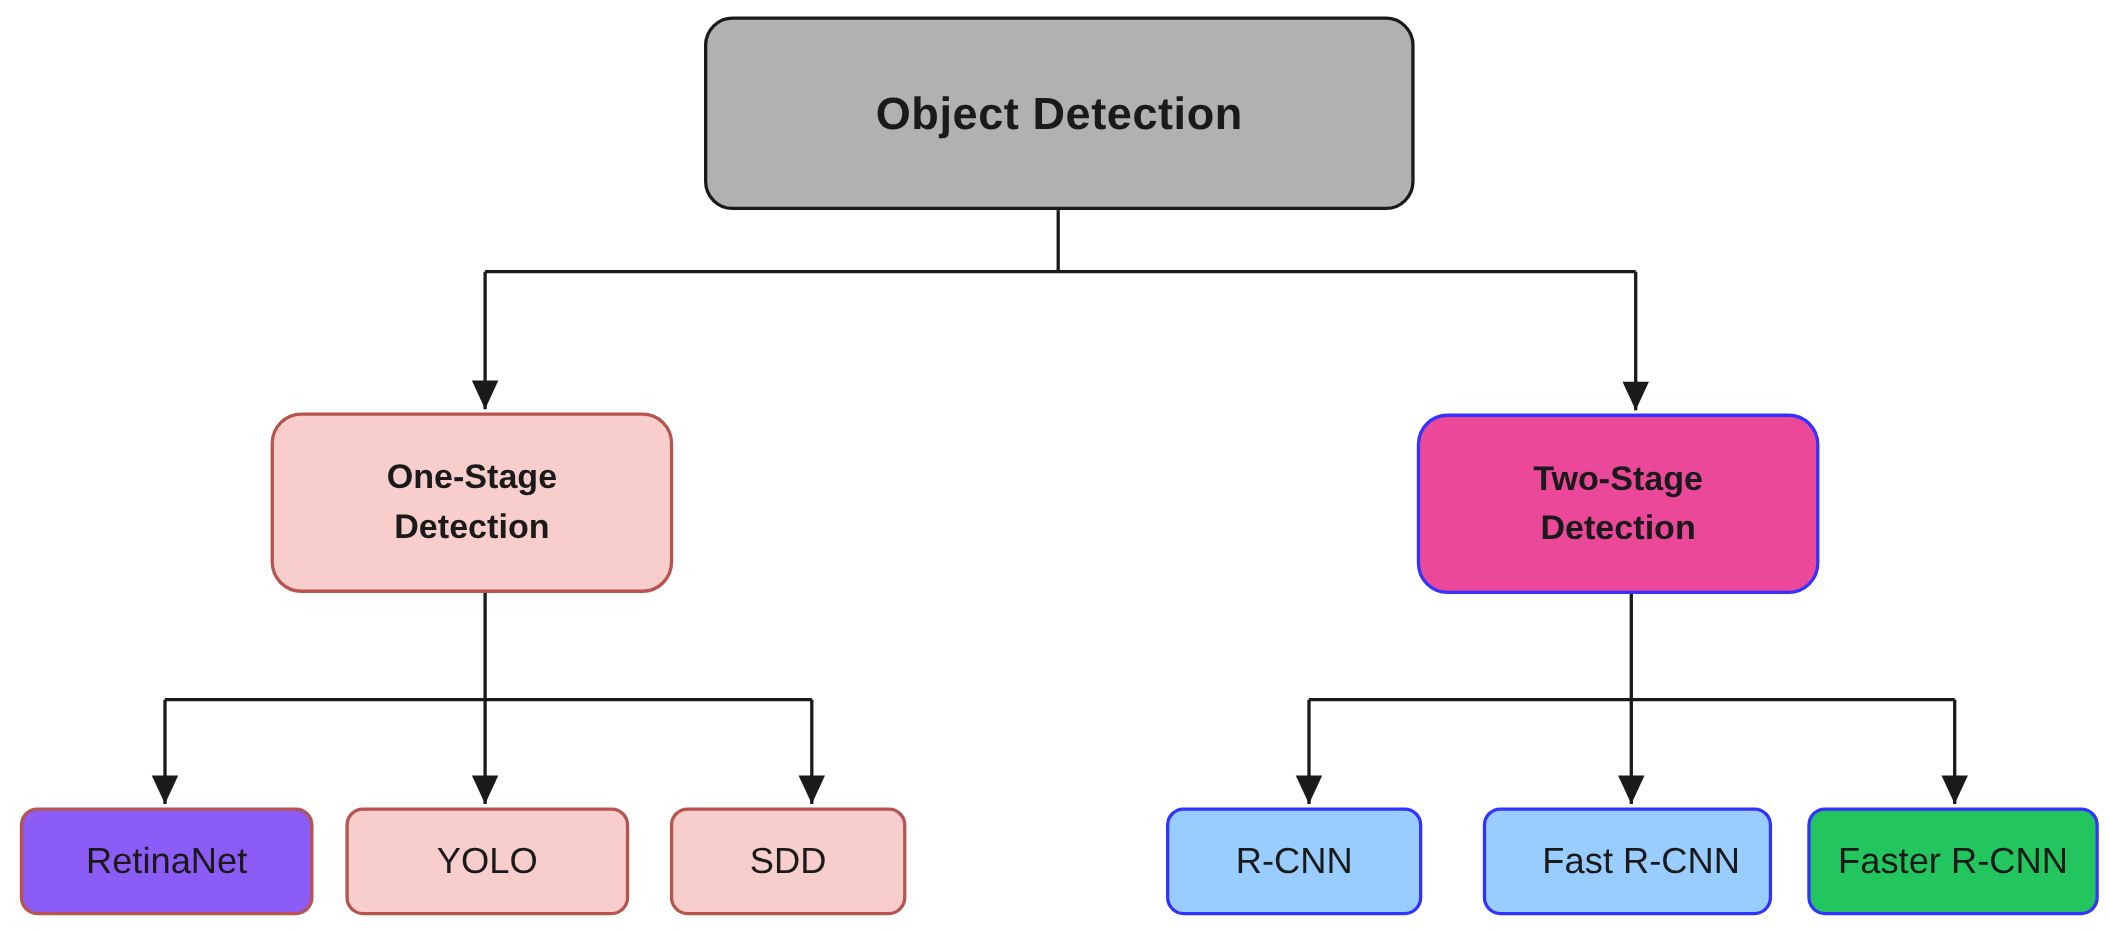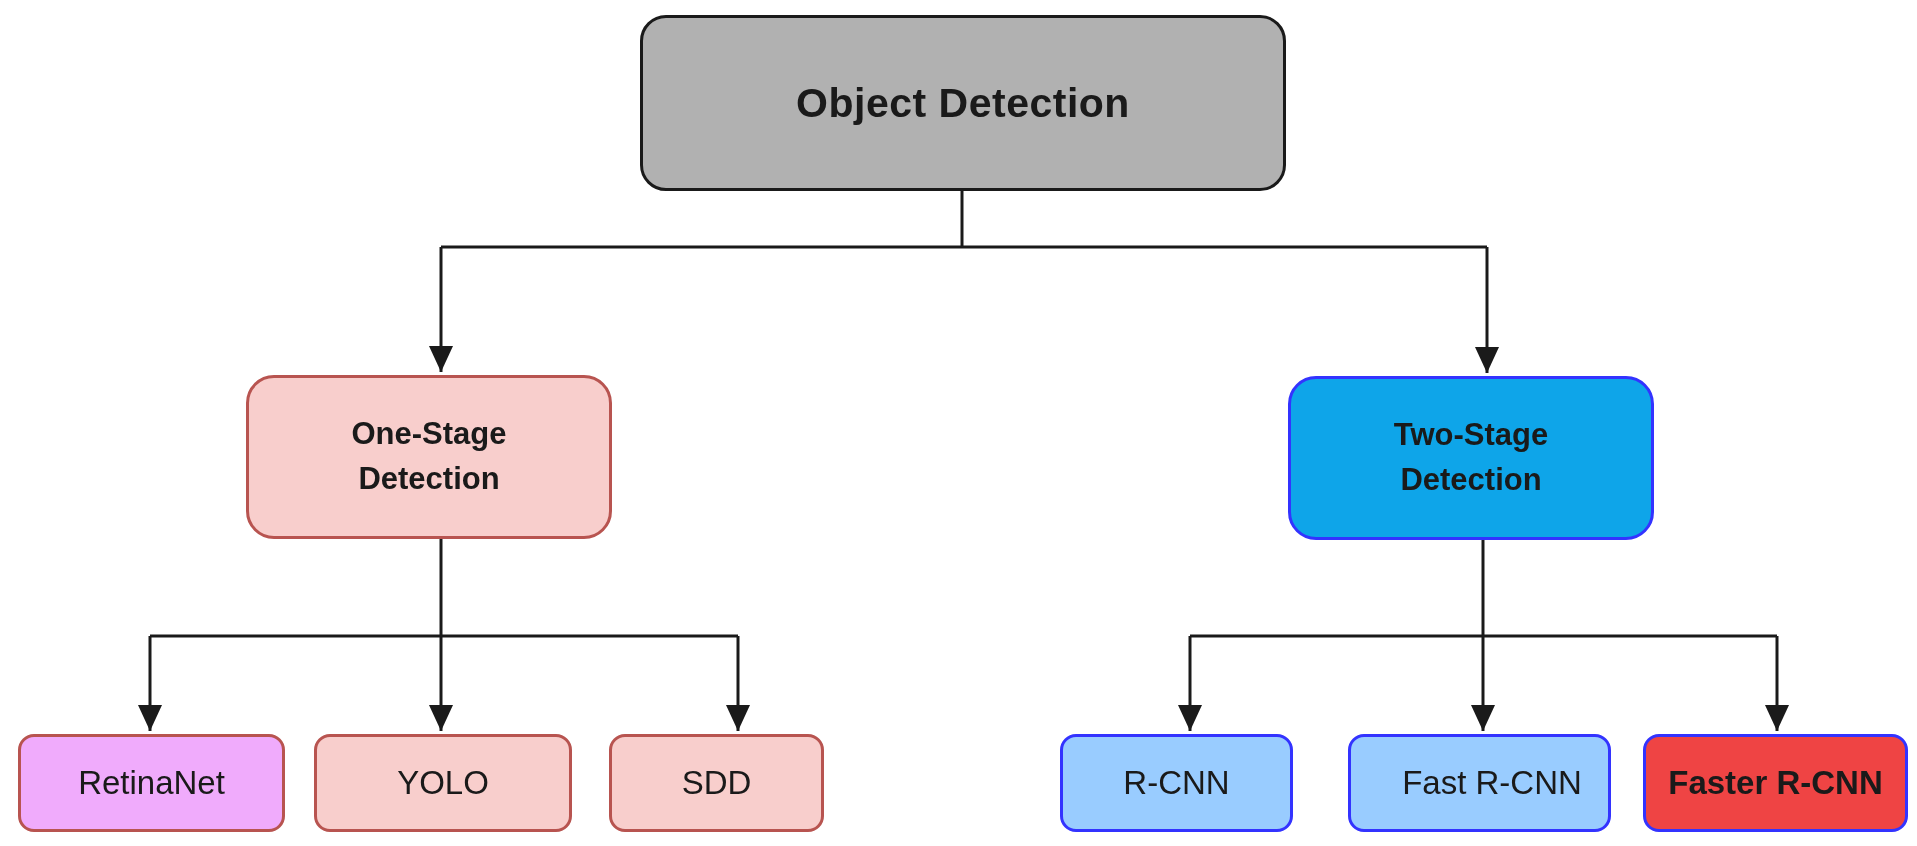--- a/index.html
+++ b/index.html
@@ -102,28 +102,28 @@
       <path d="M1483,636 L1483,731" marker-end="url(#arrow)"></path>
       <path d="M1777,636 L1777,731" marker-end="url(#arrow)"></path>
     </g>
   </svg>
 
   <div class="node node-root" style="background: rgb(177, 177, 177); border-color: rgb(26, 26, 26);">Object Detection</div>
 
   <div class="node node-stage node-one-stage" style="background: rgb(248, 206, 204); border-color: rgb(184, 84, 80);">One-Stage
 Detection</div>
 
-  <div class="node node-stage node-two-stage" style="background: #0ea5e9; border-color: rgb(51, 51, 255);">Two-Stage
+  <div class="node node-stage node-two-stage" style="background: #ec4899; border-color: rgb(51, 51, 255);">Two-Stage
 Detection</div>
 
-  <div class="node node-leaf node-retinanet" style="background: #f0abfc; border-color: rgb(184, 84, 80);">RetinaNet</div>
+  <div class="node node-leaf node-retinanet" style="background: #8b5cf6; border-color: rgb(184, 84, 80);">RetinaNet</div>
 
   <div class="node node-leaf node-yolo" style="background: rgb(248, 206, 204); border-color: rgb(184, 84, 80); text-align: right;">YOLO</div>
 
   <div class="node node-leaf node-sdd" style="background: rgb(248, 206, 204); border-color: rgb(184, 84, 80);">SDD</div>
 
   <div class="node node-leaf node-rcnn" style="background: rgb(153, 204, 255); border-color: rgb(51, 51, 255);">R-CNN</div>
 
   <div class="node node-leaf node-fast-rcnn" style="background: rgb(153, 204, 255); border-color: rgb(51, 51, 255); padding-left: 25px;">Fast R-CNN</div>
 
-  <div class="node node-leaf node-faster-rcnn" style="background: #ef4444; border-color: rgb(51, 51, 255); font-weight: bold;">Faster R-CNN</div>
+  <div class="node node-leaf node-faster-rcnn" style="background: #22c55e; border-color: rgb(51, 51, 255);">Faster R-CNN</div>
 
 </div>
 
 </body></html>

